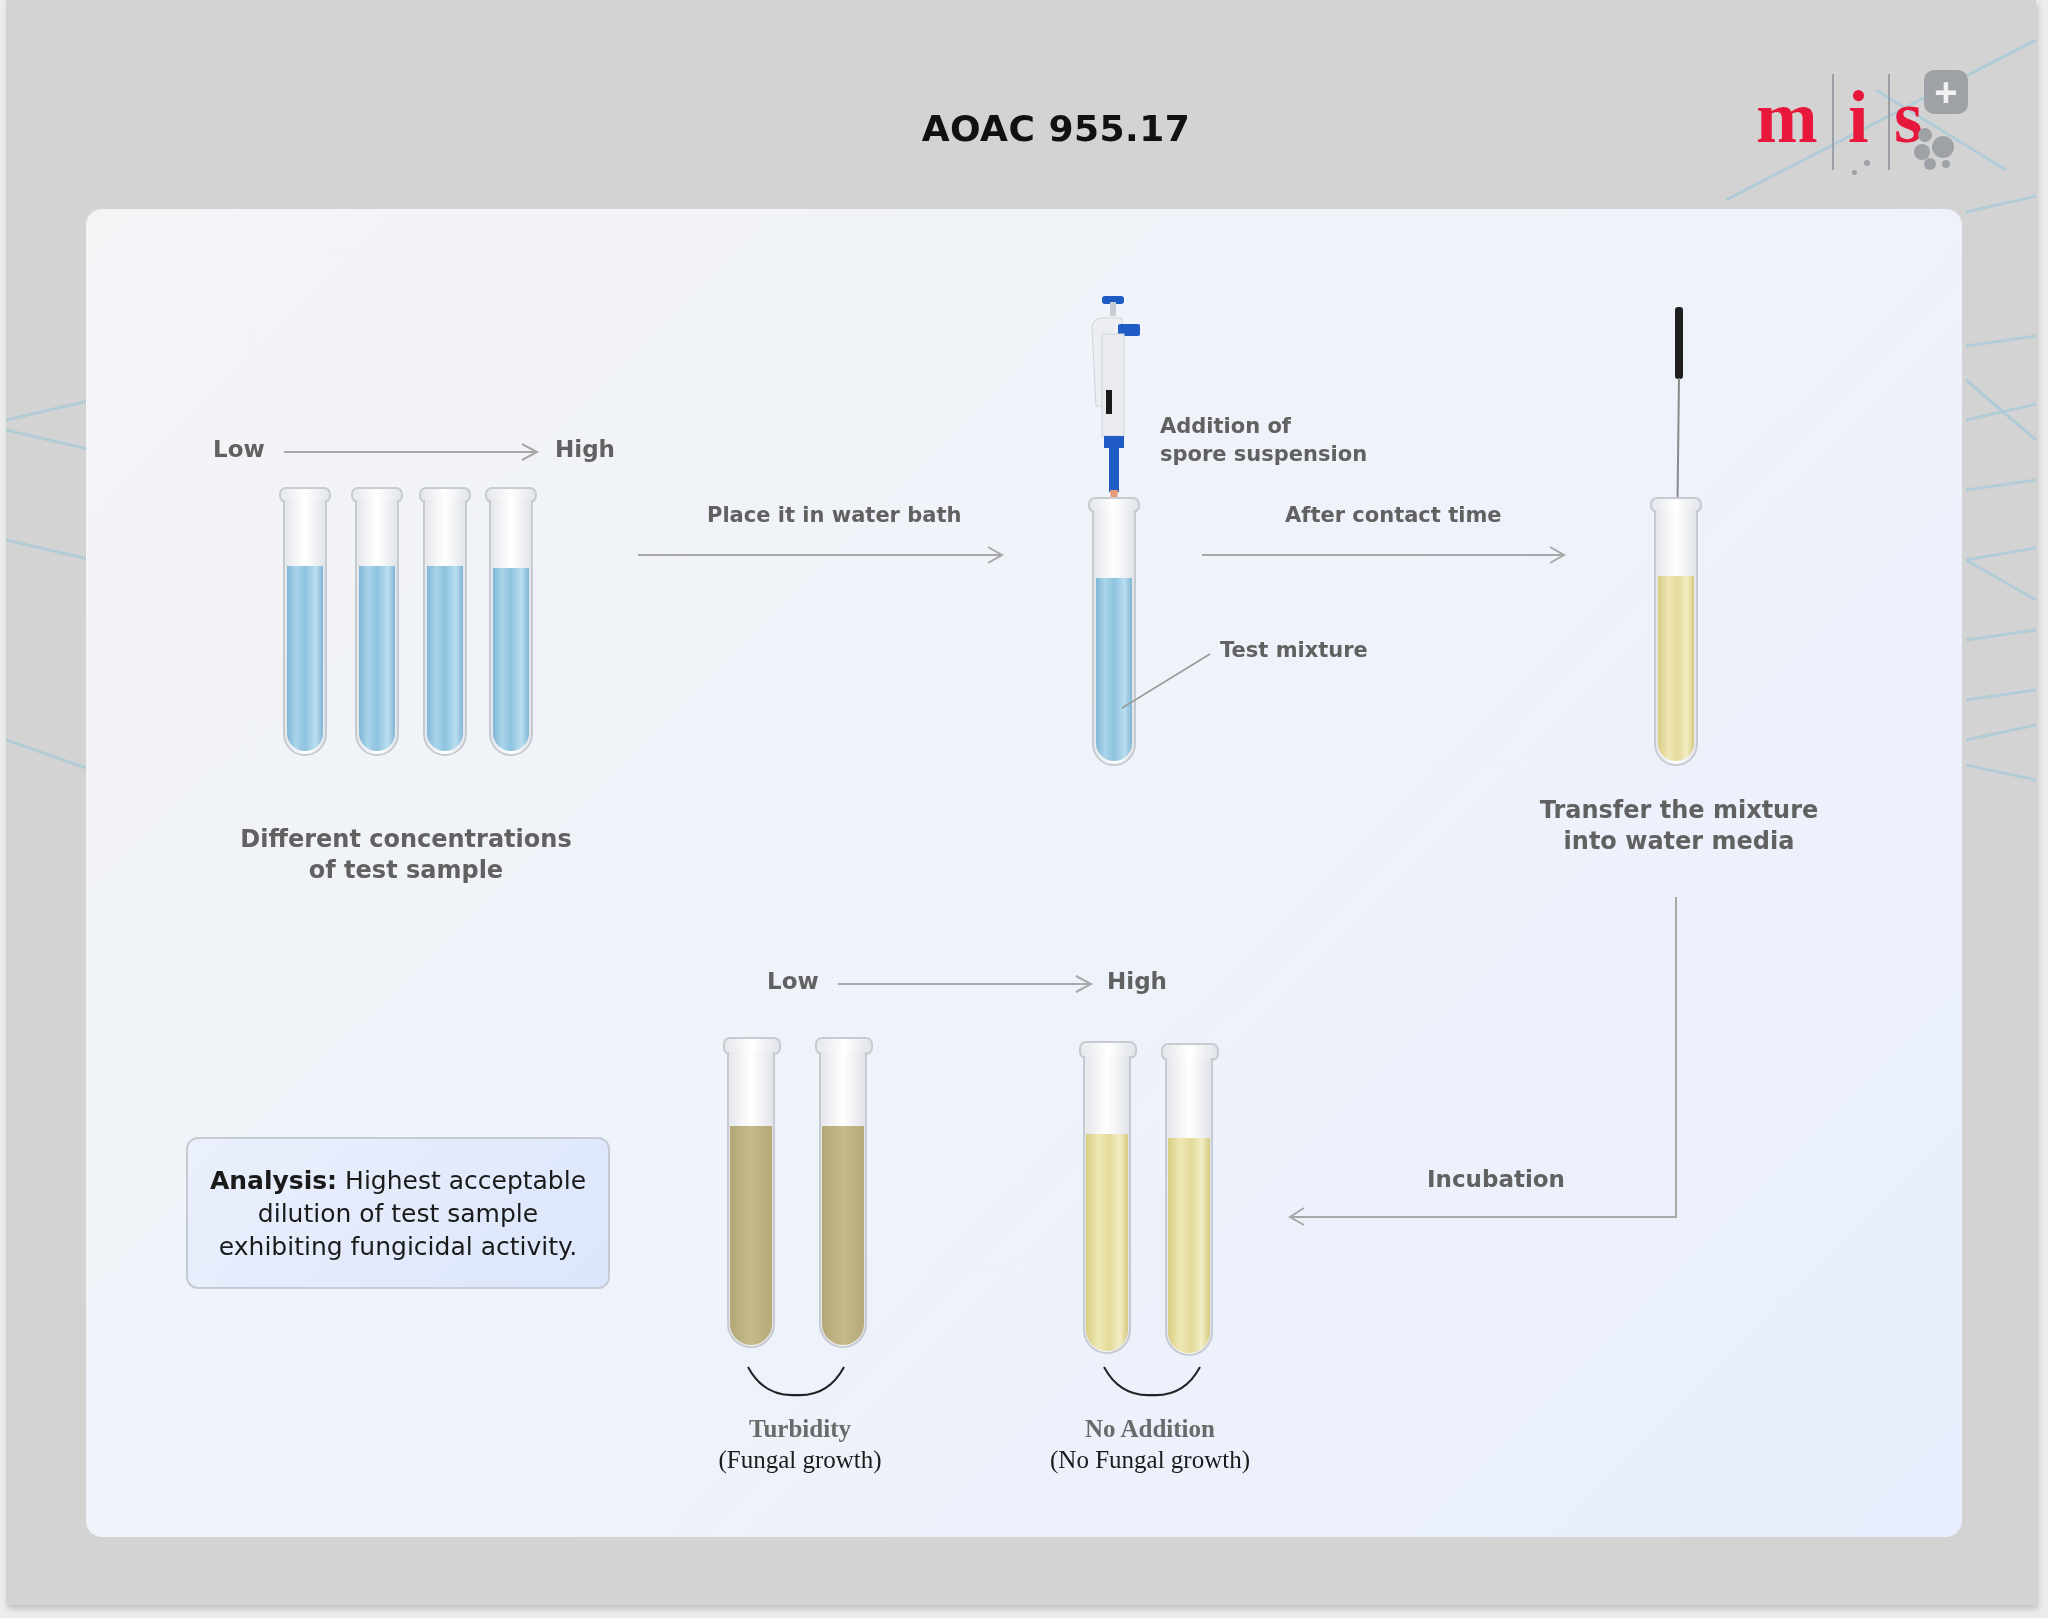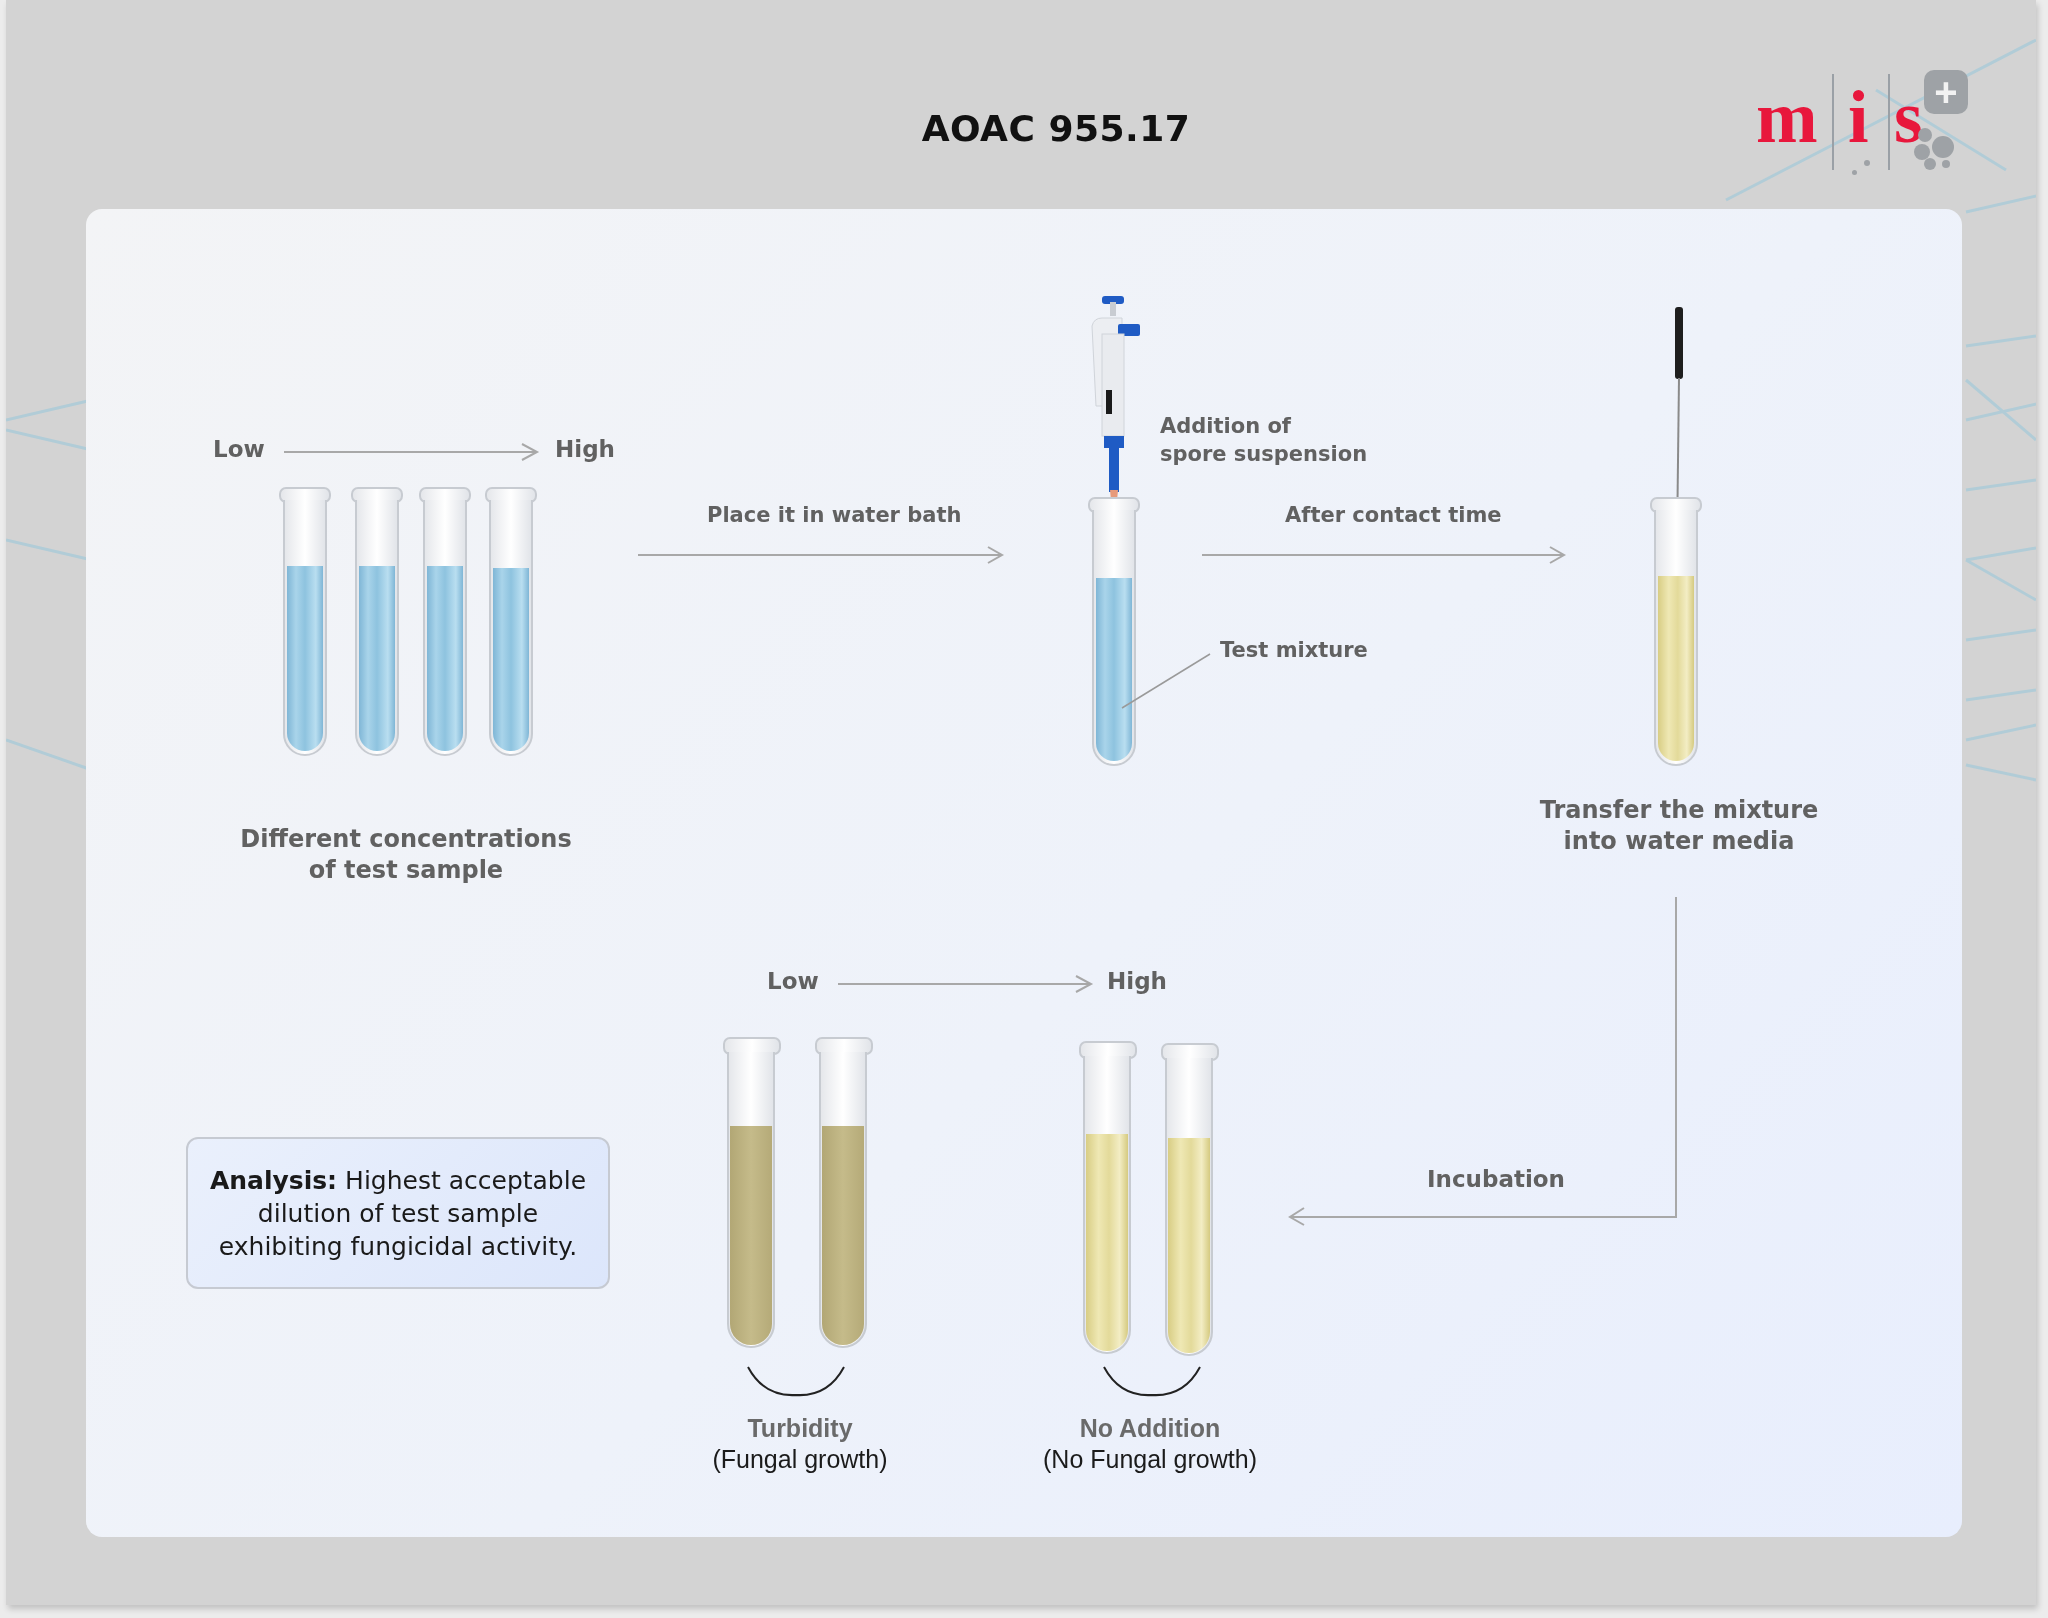--- a/index.html
+++ b/index.html
@@ -39,21 +39,21 @@
     border-radius: 16px;
     background: linear-gradient(135deg, #f3f4f6 0%, #eef2fa 55%, #e8eefd 100%);
   }
   .lbl {
     position: absolute; color: #616161; font-weight: bold; font-size: 23px;
     font-family: "DejaVu Sans", sans-serif; white-space: nowrap;
   }
   .lbl-center { text-align: center; line-height: 31px; }
   .caption {
     position: absolute; text-align: center; font-size: 25px; line-height: 31px;
-    font-family: Liberation Sans, sans-serif;
+    font-family: Liberation Serif, serif;
   }
   .caption .bold { color: #6a6a6a; font-weight: bold; display: block; }
   .caption .reg { color: #1b1b1b; display: block; }
   .arrow { position: absolute; overflow: visible; }
 
   .tube { position: absolute; }
   .analysis {
     position: absolute; left: 186px; top: 1137px; width: 424px; height: 152px;
     box-sizing: border-box; border: 2px solid #c6cad2; border-radius: 12px;
     background: linear-gradient(135deg, #eaf0fc, #dce6fb);

